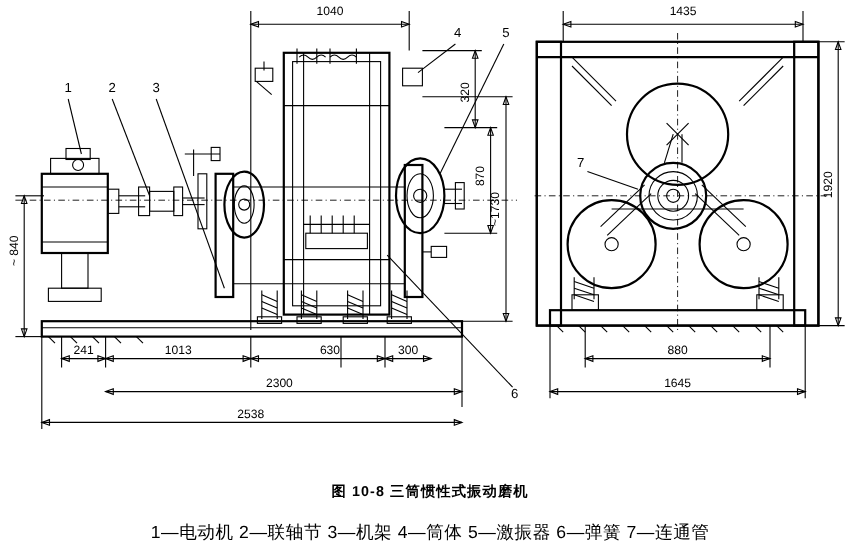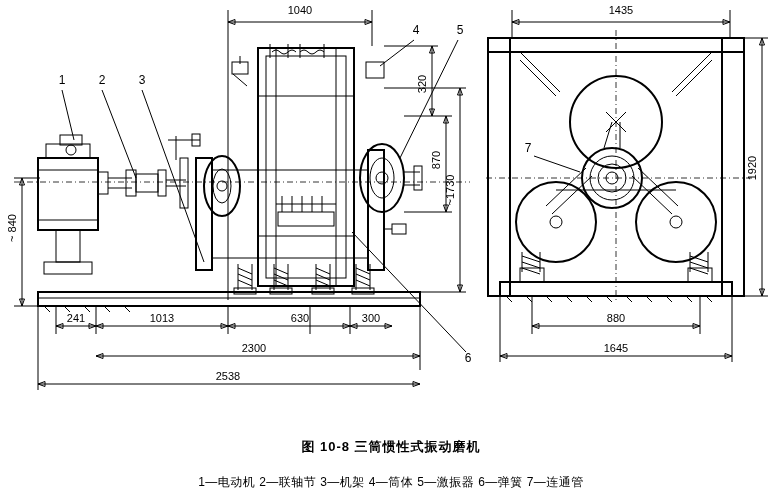--- a/index.html
+++ b/index.html
@@ -42,21 +42,21 @@
     text-align: center;
     font-size: 13px;
     font-weight: bold;
     letter-spacing: 1px;
   }
   .legend {
     position: absolute;
     left: 0;
     width: 782px;
     text-align: center;
-    font-size: 12px;
+    font-size: 16px;
     letter-spacing: 0.5px;
   }
   .ln {
     stroke: #000000;
     fill: none;
   }
   .thin { stroke-width: 1; }
   .thick { stroke-width: 2; }
   .dash { stroke-dasharray: 6 3 1 3; stroke-width: 0.8; }
   .hatch { stroke: #000000; stroke-width: 1; }

